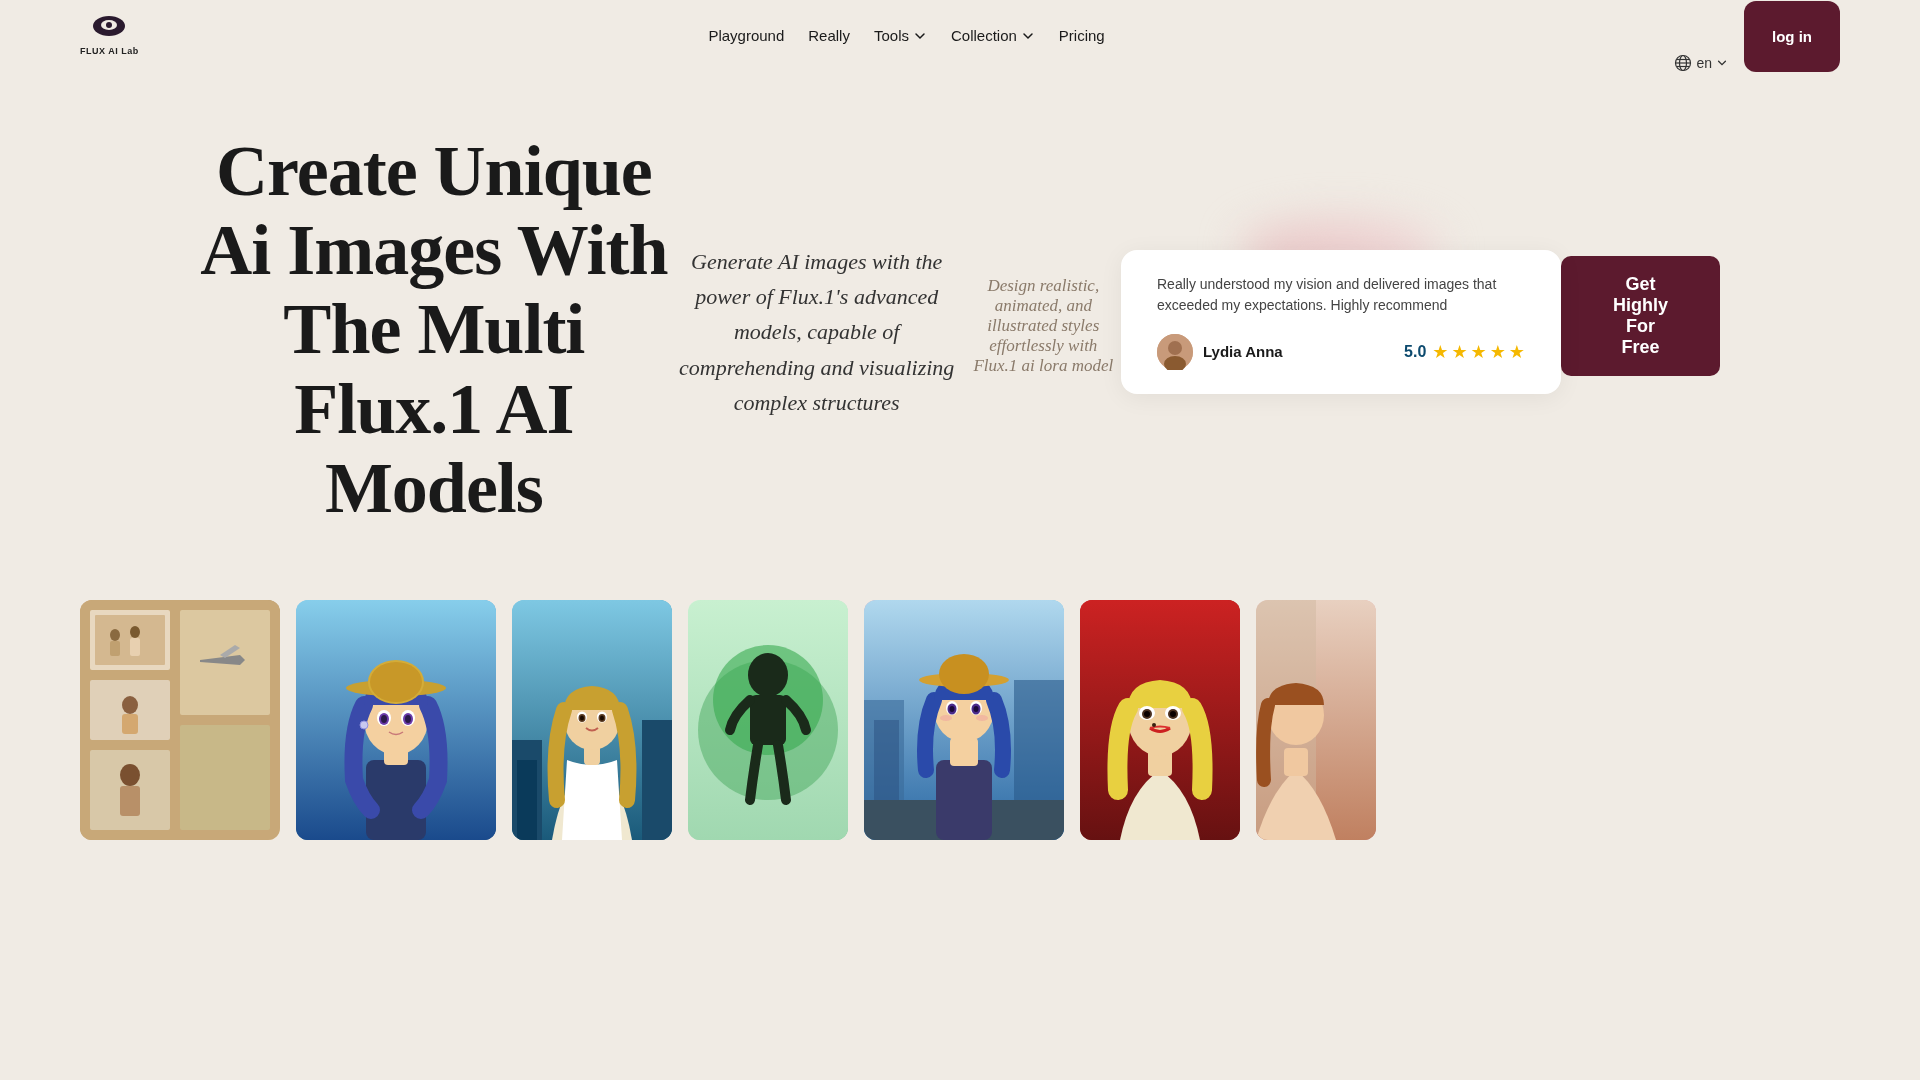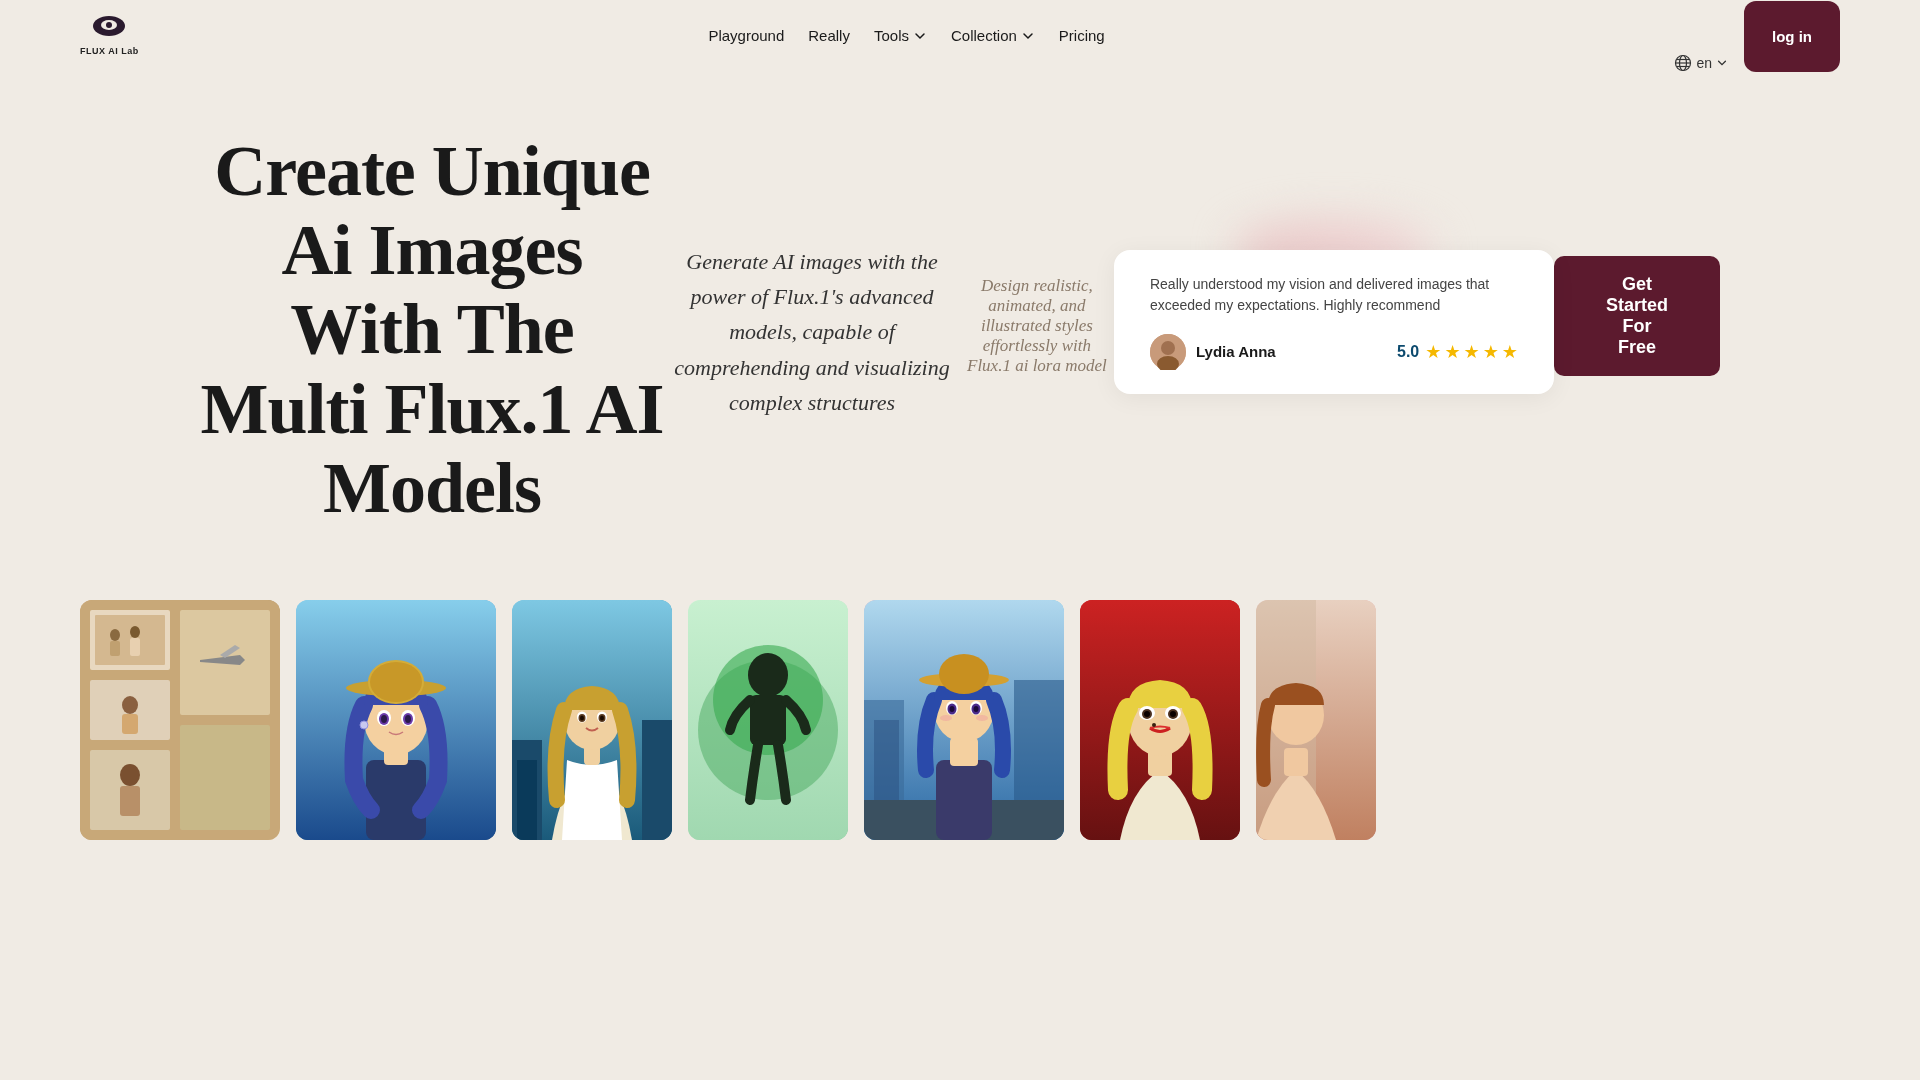--- a/index.html
+++ b/index.html
@@ -373,21 +373,21 @@
           <span class="star">★</span>
           <span class="star">★</span>
           <span class="star">★</span>
           <span class="star">★</span>
           <span class="star">★</span>
         </div>
       </div>
     </div>
   </div>
 
-  <button class="cta-btn">Get Started For Free</button>
+  <button class="cta-btn">Get Highly For Free</button>
 </section>
 
 <section class="gallery">
 
   <div class="gallery-item gallery-item-1 gallery-bg-1">
     <svg width="200" height="240" viewBox="0 0 200 240">
       <rect width="200" height="240" fill="#c8a878"></rect>
 
       <rect x="10" y="10" width="80" height="60" rx="2" fill="#e8d8c0"></rect>
       <rect x="15" y="15" width="70" height="50" rx="1" fill="#d4b890"></rect>

